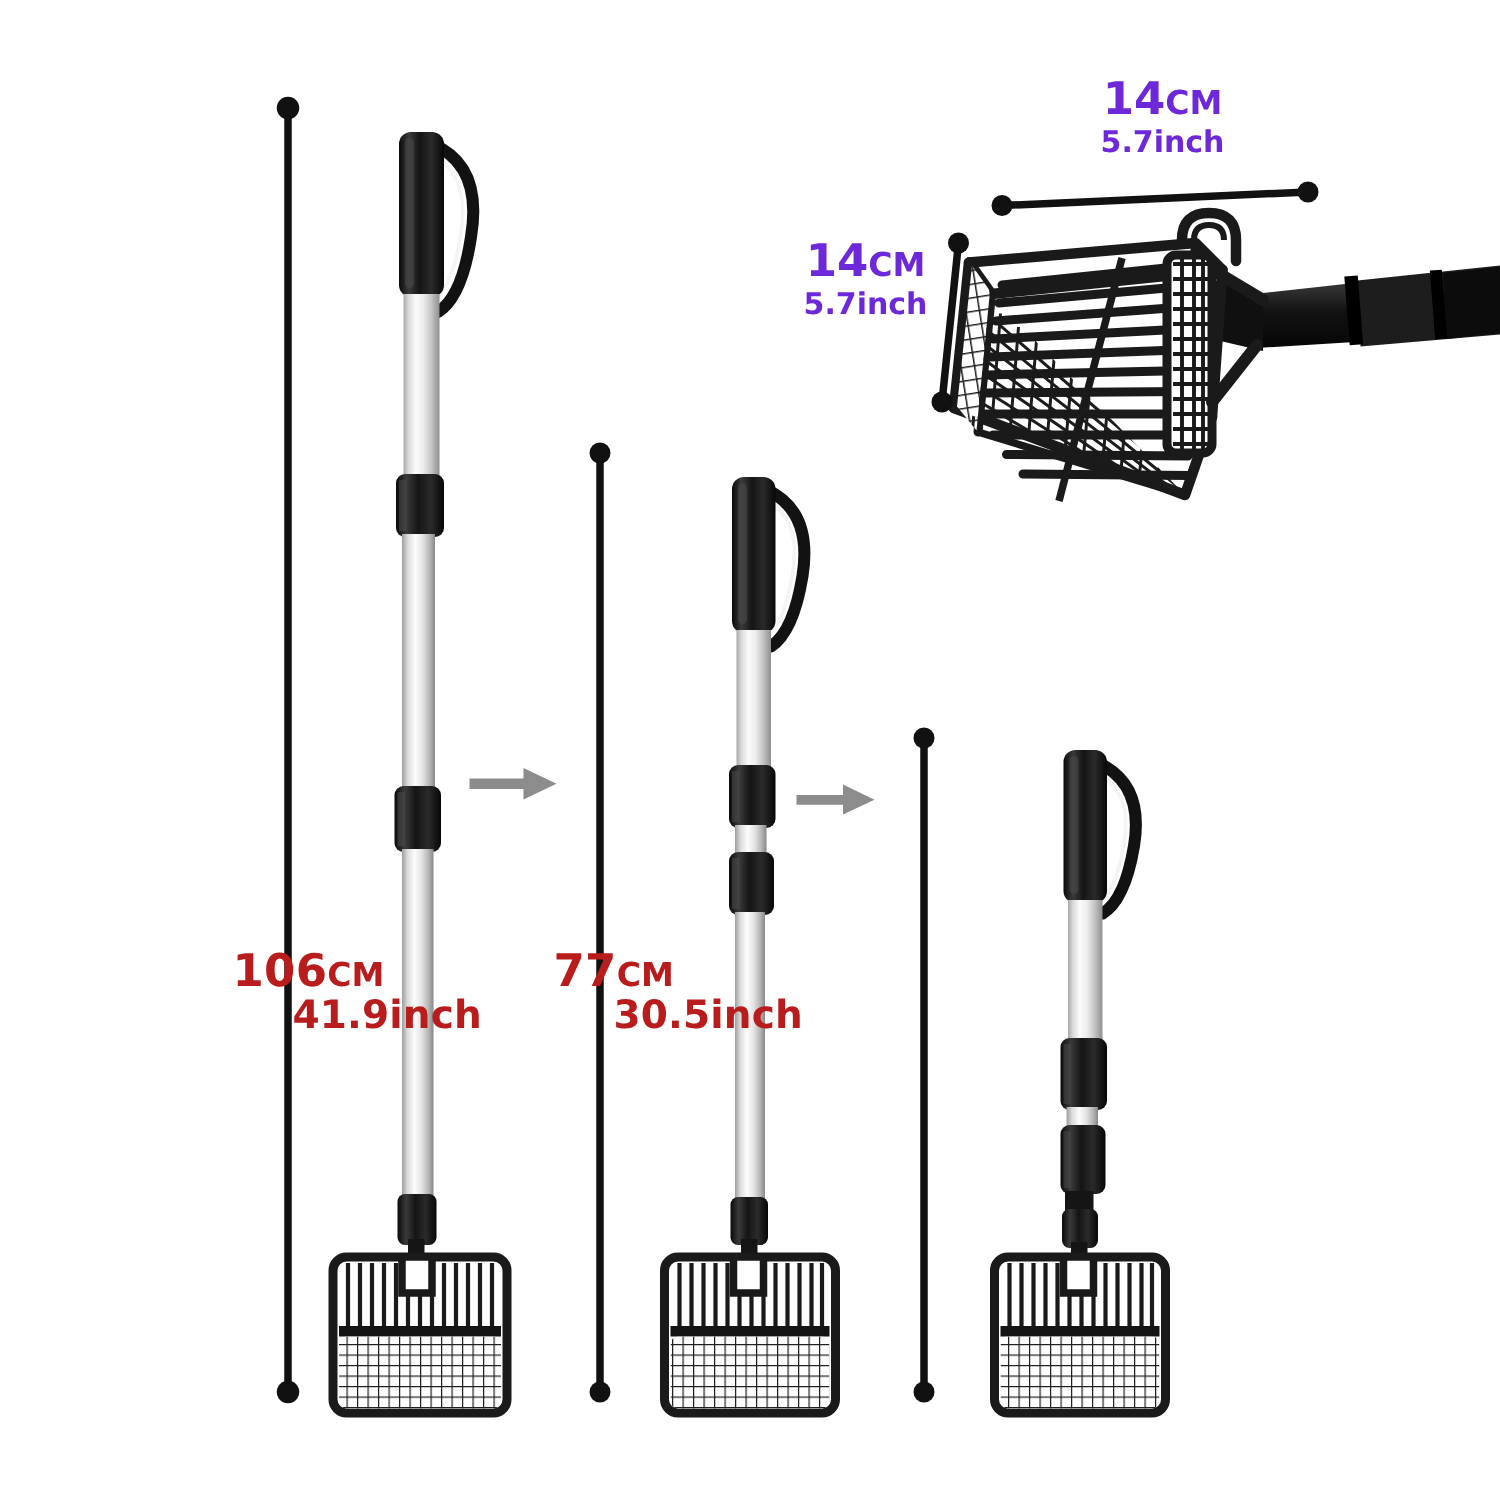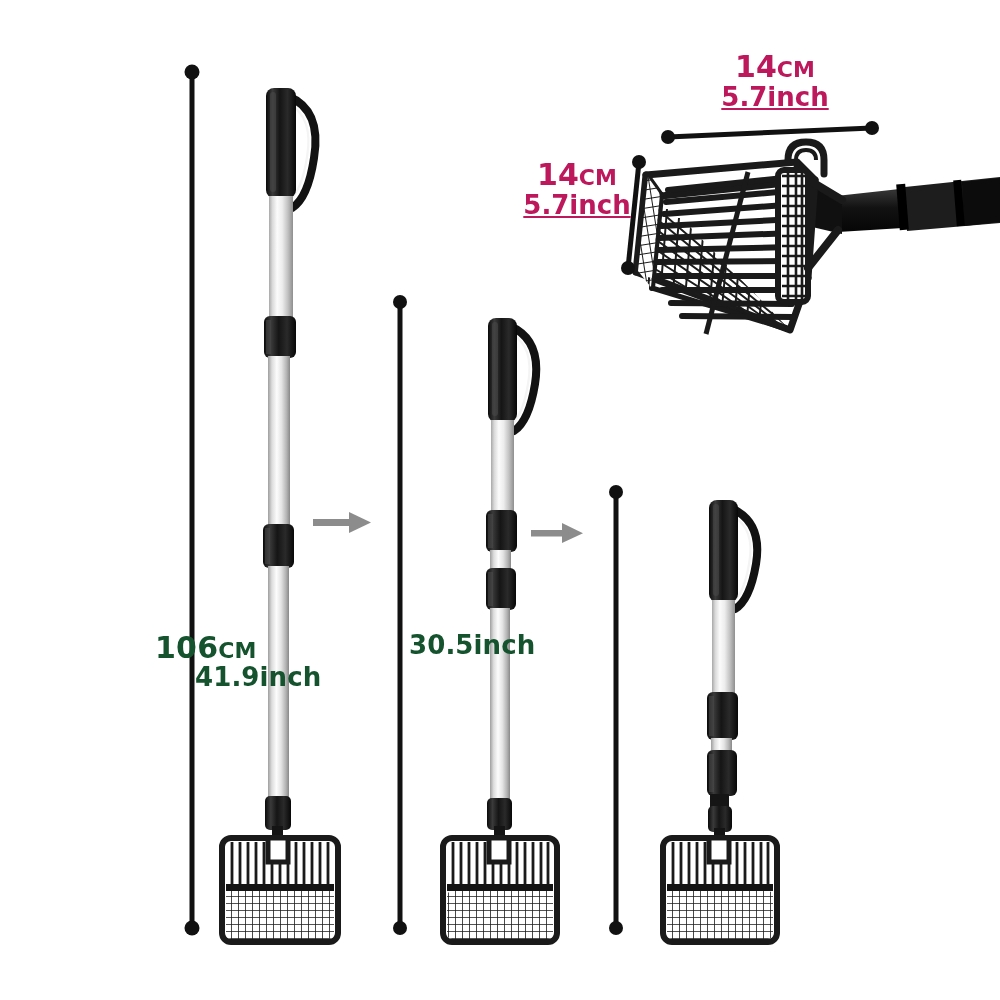--- a/index.html
+++ b/index.html
@@ -6,29 +6,29 @@
   body{
     width:1000px;height:1000px;
     background:#ffffff;
     font-family:"DejaVu Sans","Liberation Sans",sans-serif;
     overflow:hidden;
     position:relative;
   }
   #stage{position:absolute;left:0;top:0;width:1000px;height:1000px;}
   svg.layer{position:absolute;left:0;top:0;width:1000px;height:1000px;overflow:visible;}
 
-  .dimlabel{position:absolute;color:#14532d;white-space:nowrap;line-height:1.06;}
+  .dimlabel{position:absolute;color:#b91c1c;white-space:nowrap;line-height:1.06;}
   .dimlabel .cmrow{font-size:30px;font-weight:600;letter-spacing:.2px;}
   .dimlabel .cmrow .unit{font-size:22px;font-weight:600;letter-spacing:0;}
   .dimlabel .inrow{font-size:26px;font-weight:600;letter-spacing:.1px;margin-left:40px;}
 
-  .toplabel{position:absolute;color:#be185d;white-space:nowrap;text-align:center;line-height:1.1;}
+  .toplabel{position:absolute;color:#6d28d9;white-space:nowrap;text-align:center;line-height:1.1;}
   .toplabel .cmrow{font-size:30px;font-weight:600;}
   .toplabel .cmrow .unit{font-size:22px;font-weight:600;}
-  .toplabel .inrow{font-size:26px;font-weight:600;text-decoration:underline;}
+  .toplabel .inrow{font-size:20px;font-weight:600;}
 </style>
 </head>
 <body>
 
 <div id="stage">
 
   <svg class="layer" viewBox="0 0 1000 1000">
     <defs>
       <linearGradient id="alu" x1="0" y1="0" x2="1" y2="0">
         <stop offset="0%" stop-color="#a8a8a8"></stop>
@@ -305,20 +305,21 @@
       </g>
     </g>
   </svg>
 
   <div class="dimlabel" style="left:155px;top:632px;">
     <div class="cmrow"><span>106</span><span class="unit">CM</span></div>
     <div class="inrow">41.9inch</div>
   </div>
 
   <div class="dimlabel" style="left:369px;top:632px;">
+    <div class="cmrow"><span>77</span><span class="unit">CM</span></div>
     <div class="inrow">30.5inch</div>
   </div>
 
 
   <div class="toplabel" style="left:700px;top:50px;width:150px;">
     <div class="cmrow"><span>14</span><span class="unit">CM</span></div>
     <div class="inrow">5.7inch</div>
   </div>
 
   <div class="toplabel" style="left:512px;top:158px;width:130px;">

